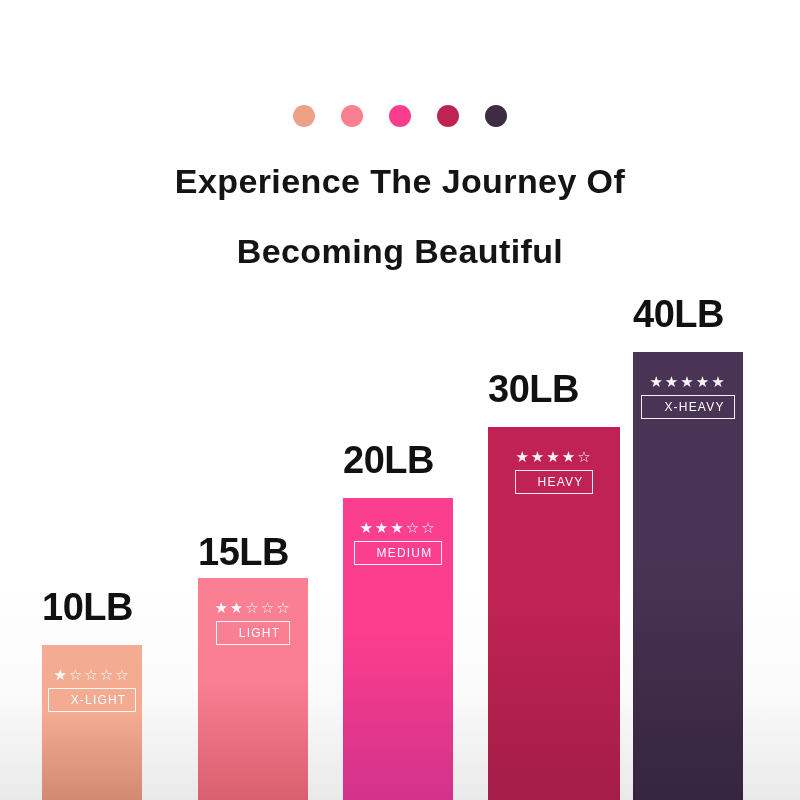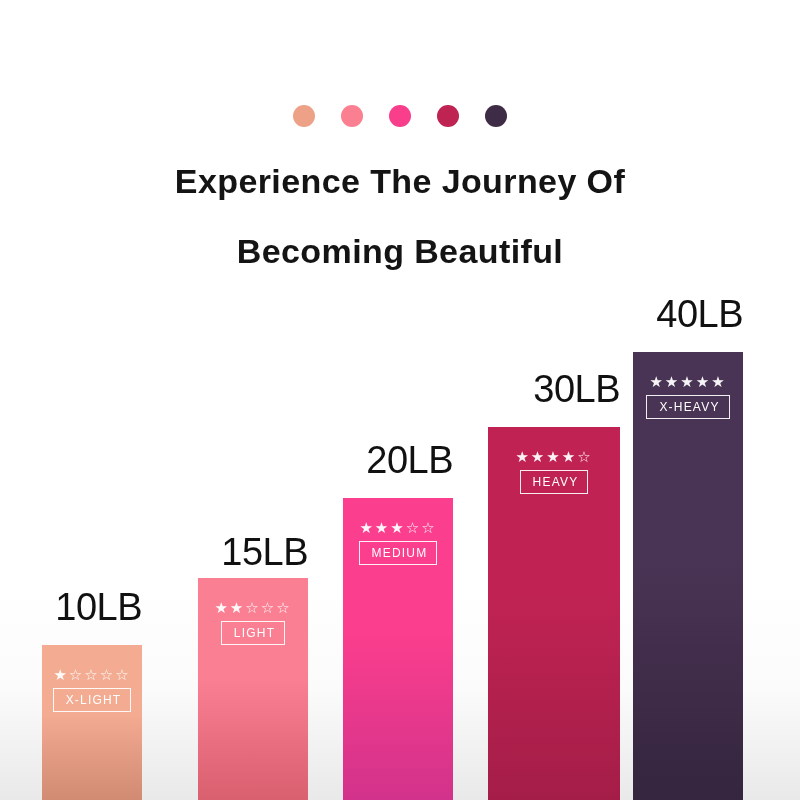--- a/index.html
+++ b/index.html
@@ -49,22 +49,22 @@
   }
 
   .bar-group {
     position:absolute;
     bottom:0;
   }
 
   .bar-value {
     position:absolute;
     left:0; width:100%;
-    text-align:right;
-    font-weight:normal;
+    text-align:left;
+    font-weight:bold;
     font-size:38px;
     color:#111111;
     letter-spacing:-0.5px;
     white-space:nowrap;
   }
 
   .bar {
     position:absolute;
     left:0; bottom:0; width:100%;
     overflow:hidden;
@@ -85,21 +85,21 @@
     white-space:nowrap;
     opacity:0.95;
   }
 
   .level-box {
     border:1.5px solid rgba(255,255,255,0.92);
     color:#ffffff;
     font-size:12px;
     line-height:12px;
     letter-spacing:1.2px;
-    padding:5px 9px 5px 12px;
+    padding:5px 9px 5px 22px;
     white-space:nowrap;
     font-weight:500;
   }
 </style>
 </head>
 <body>
 
 <div id="page">
 
   <div id="dot-row">

